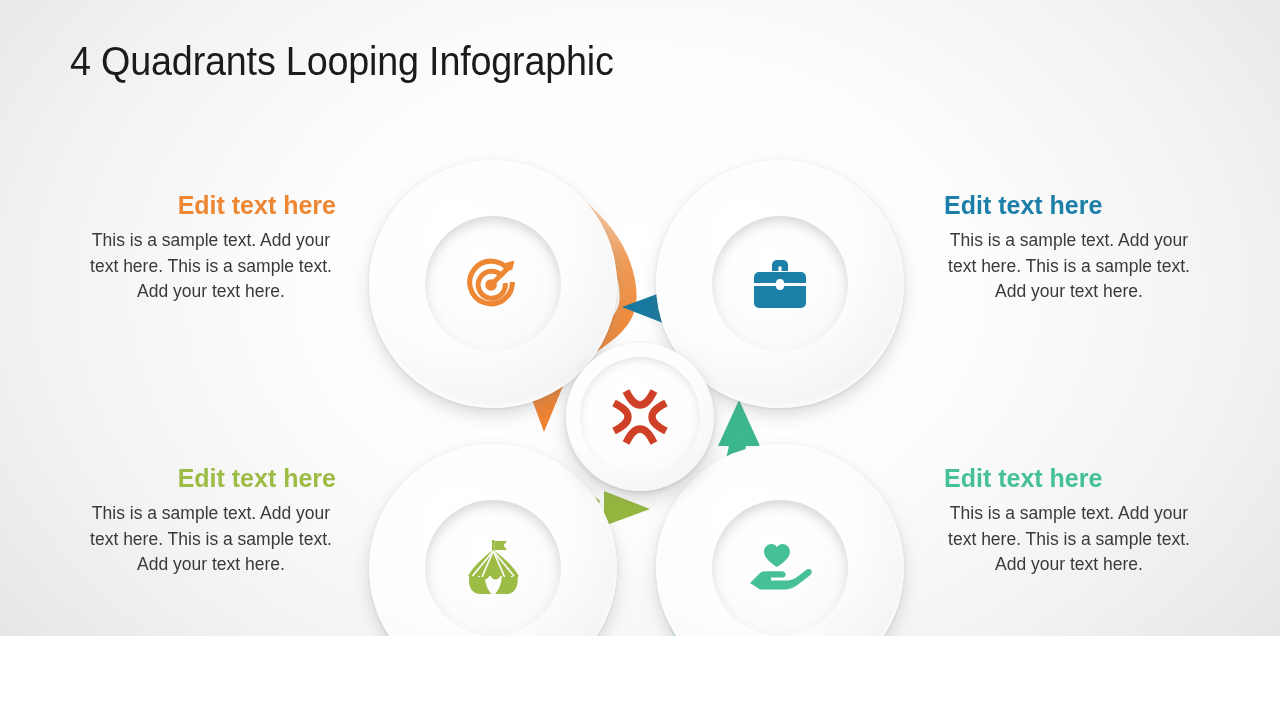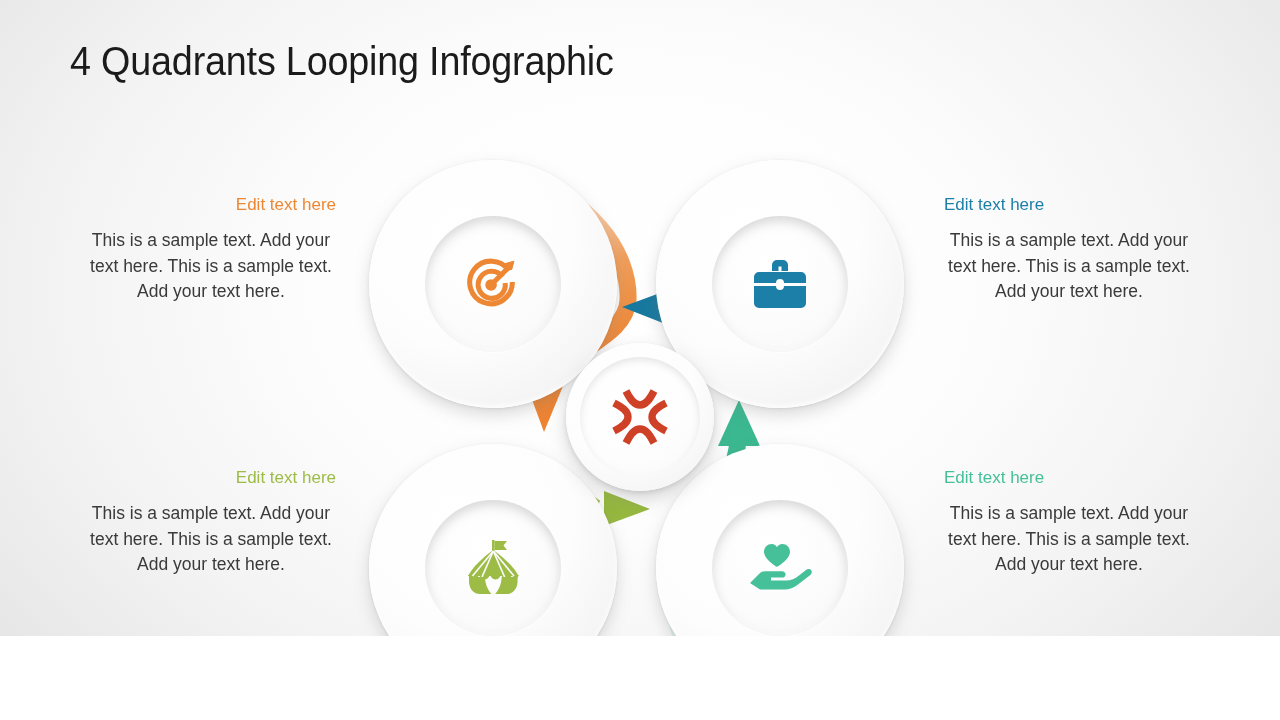--- a/index.html
+++ b/index.html
@@ -38,22 +38,22 @@
     transform-origin: left center;
   }
 
   
   .textblock {
     position: absolute;
     width: 250px;
   }
   .tb-head {
     font-family: "Liberation Sans", sans-serif;
-    font-size: 17px;
-    font-weight: normal;
+    font-size: 25px;
+    font-weight: bold;
     line-height: 26px;
     margin-bottom: 10px;
   }
   .tb-body {
     font-family: "Liberation Sans", sans-serif;
     font-size: 17.5px;
     line-height: 25.5px;
     color: #3a3a3a;
     text-align: center;
   }

